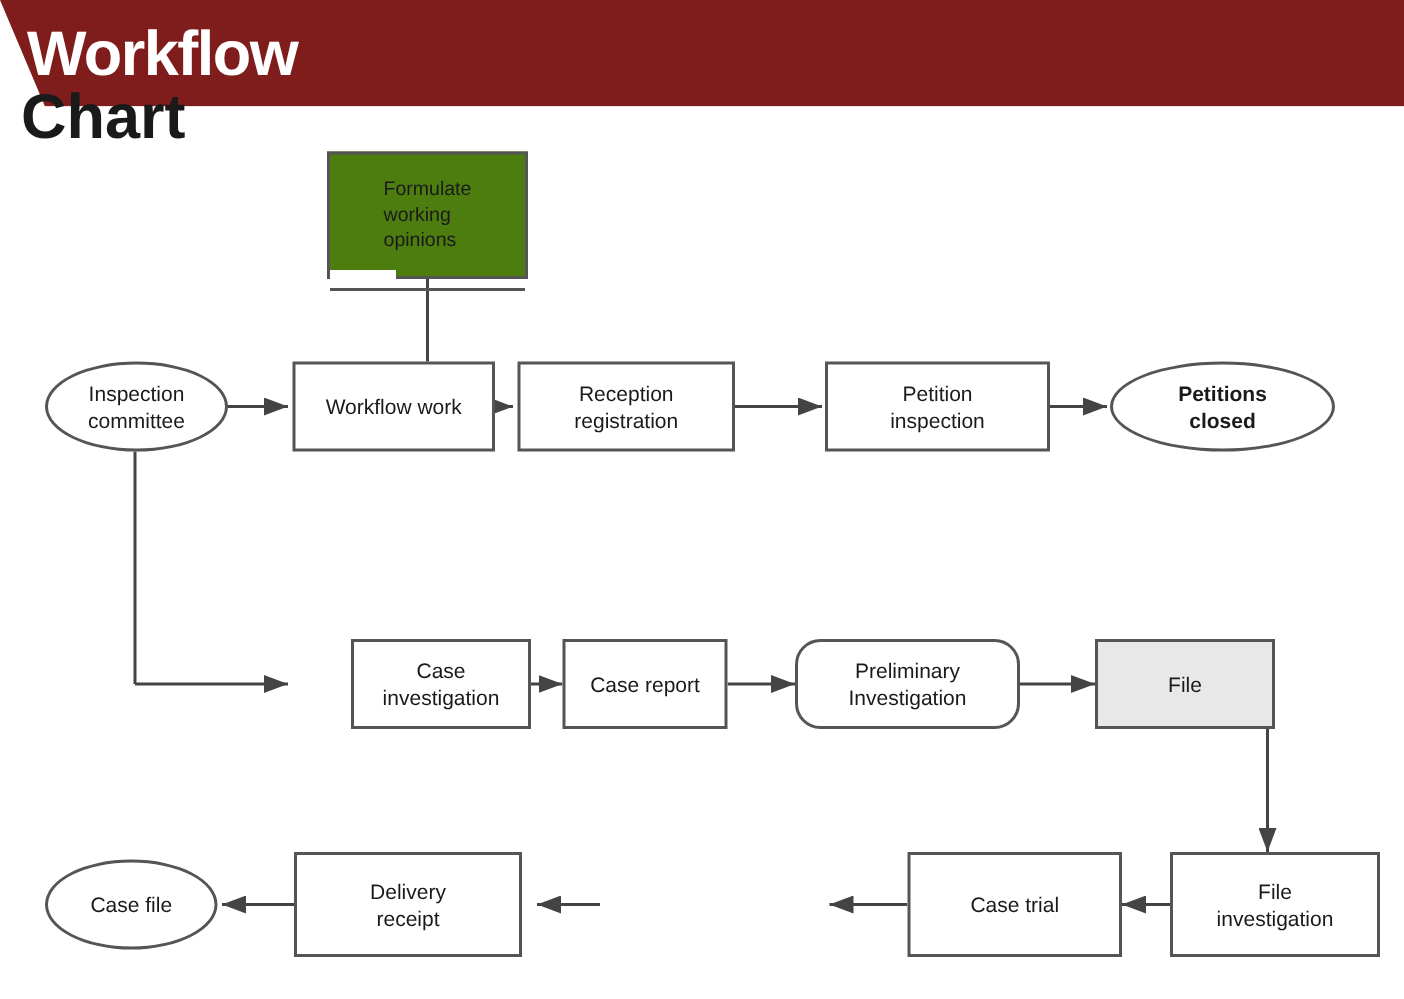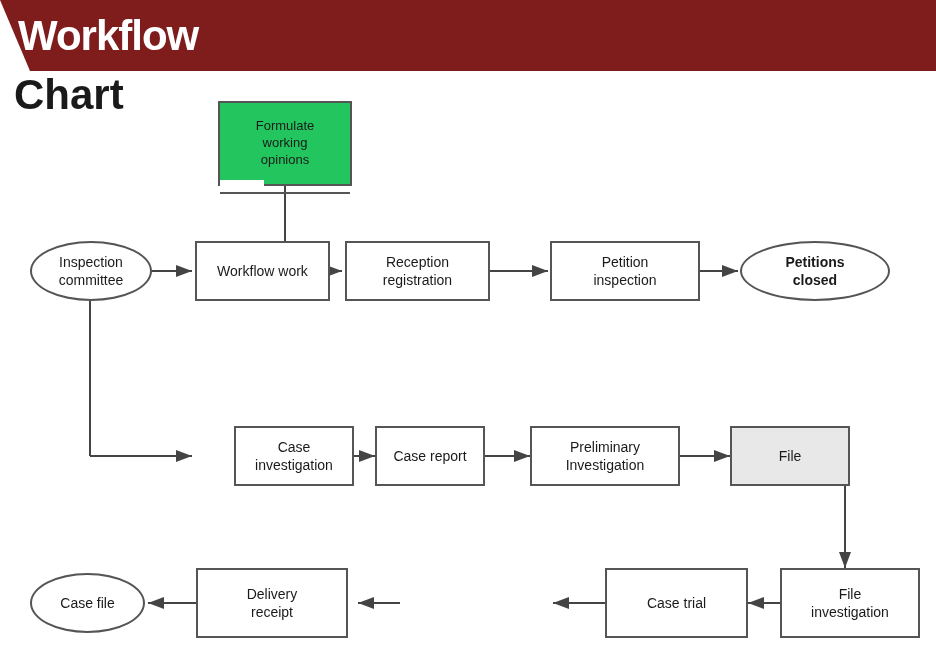--- a/index.html
+++ b/index.html
@@ -25,21 +25,21 @@
     .header-title {
       color: #fff;
       font-size: 42px;
       font-weight: 900;
       letter-spacing: -1px;
     }
 
     
     .sub-title {
       position: absolute;
-      top: 71px;
+      top: 54px;
       left: 14px;
       font-size: 42px;
       font-weight: 900;
       color: #1a1a1a;
     }
 
     
     .chart {
       position: absolute;
       top: 71px;
@@ -70,26 +70,26 @@
     }
 
     
     .node-shaded {
       background: #e8e8e8;
     }
 
     
     .node-doc {
       border: 2px solid #555;
-      background: #22c55e;
+      background: #4d7c0f;
       position: absolute;
       display: flex;
       align-items: center;
       justify-content: center;
-      text-align: center;
+      text-align: left;
       font-size: 13px;
       color: #1a1a1a;
       line-height: 1.3;
     }
     .node-doc::after {
       content: '';
       position: absolute;
       bottom: -10px;
       left: 0;
       width: 100%;
@@ -197,21 +197,21 @@
   </div>
 
   <div class="node" style="left:195px; top:355px; width:120px; height:60px;margin-left:39px;">
     <span>Case<br>investigation</span>
   </div>
 
   <div class="node" style="left:375px; top:355px; width:110px; height:60px;">
     <span>Case report</span>
   </div>
 
-  <div class="node" style="left:530px; top:355px; width:150px; height:60px;">
+  <div class="node" style="left:530px; top:355px; width:150px; height:60px;border-radius:17px;">
     <span>Preliminary<br>Investigation</span>
   </div>
 
   <div class="node node-shaded" style="left:730px; top:355px; width:120px; height:60px;">
     <span>File</span>
   </div>
 
   <div class="node" style="left:780px; top:497px; width:140px; height:70px;">
     <span>File<br>investigation</span>
   </div>

